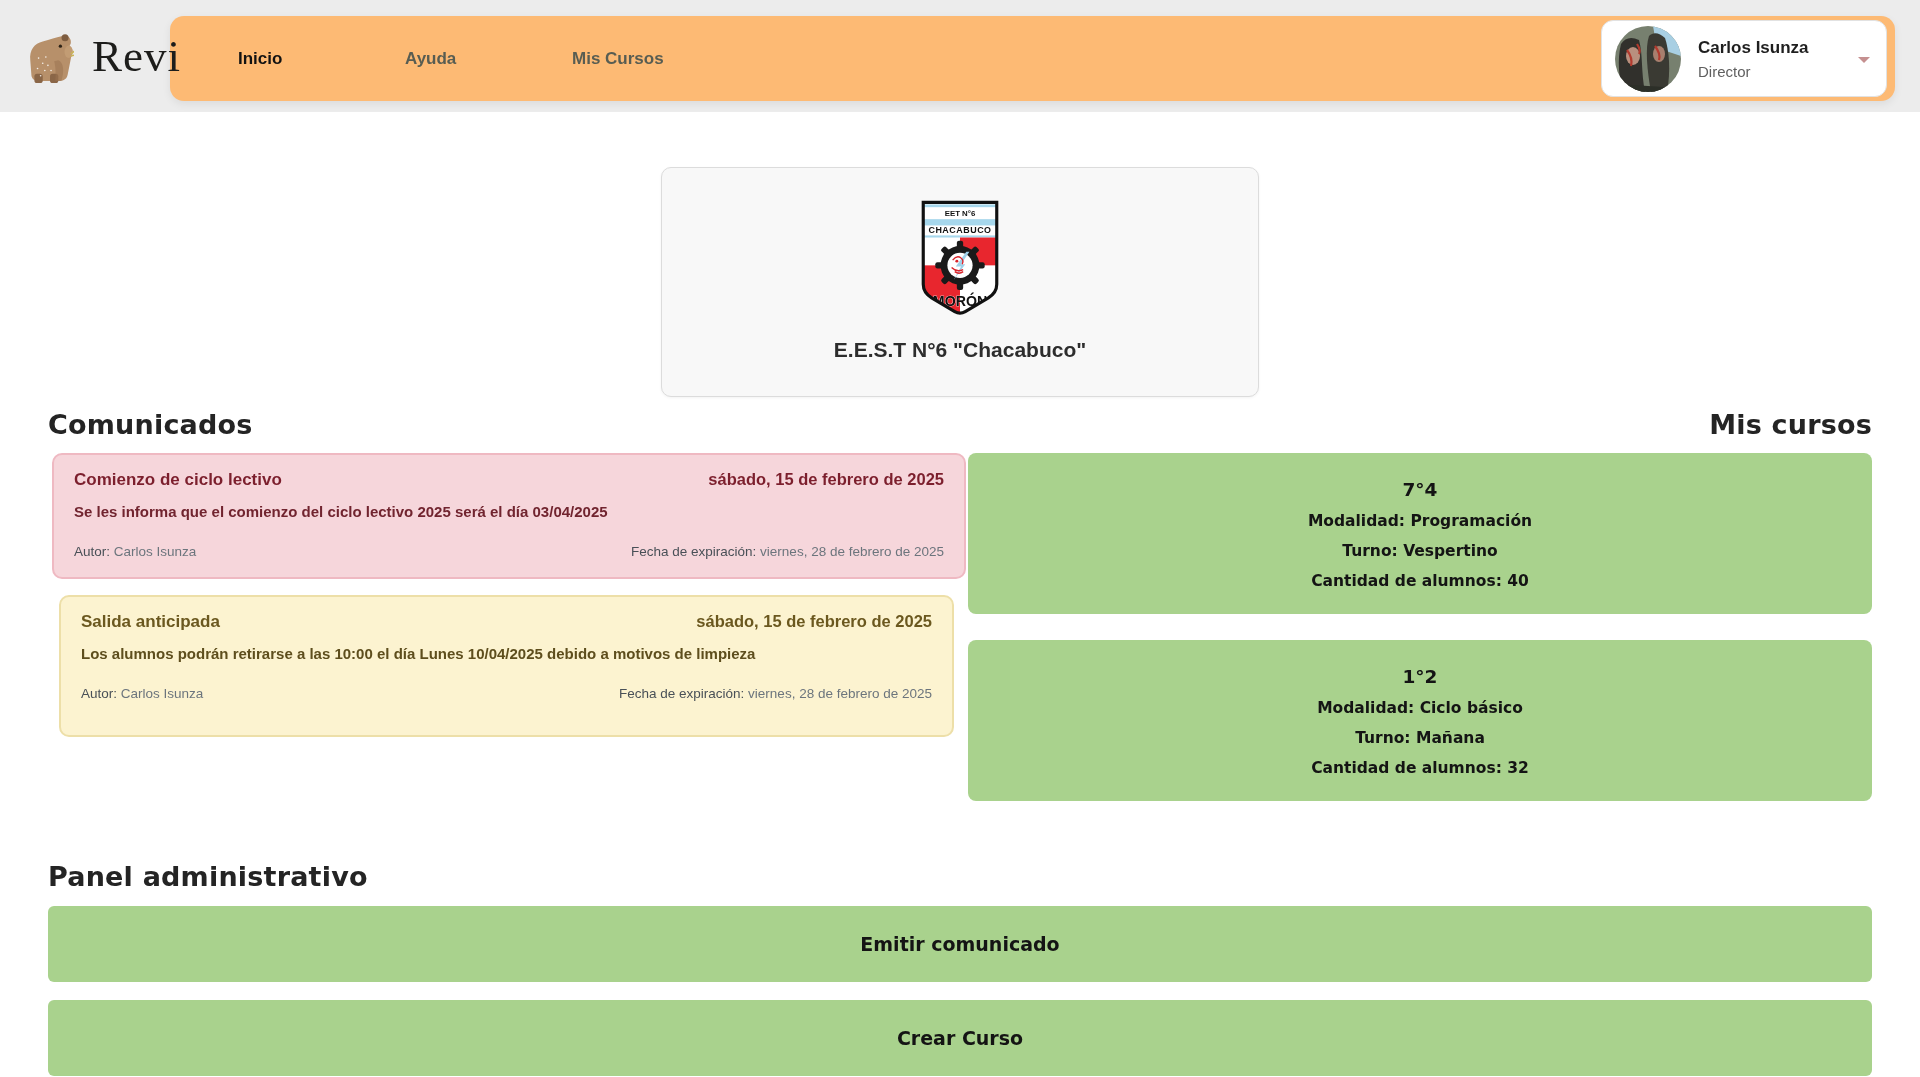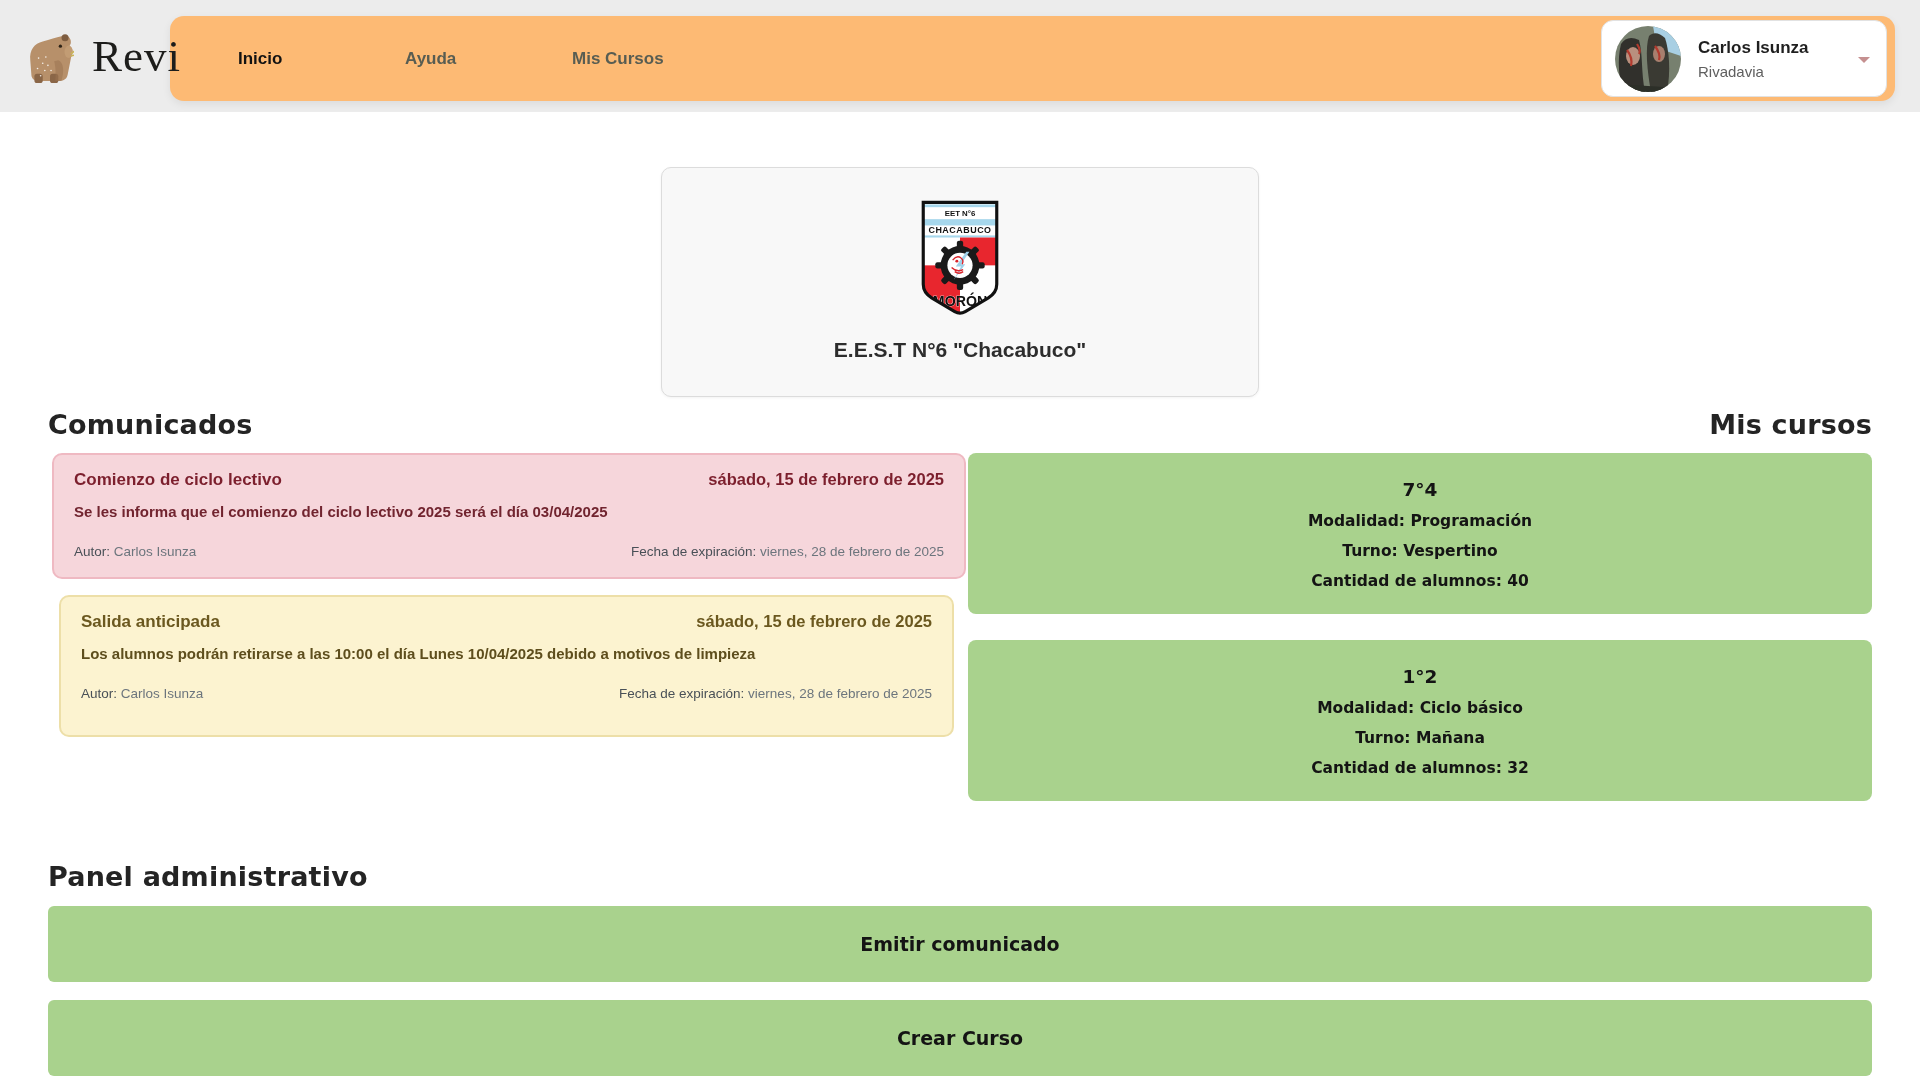--- a/index.html
+++ b/index.html
@@ -138,21 +138,21 @@
           <path d="M6 18 C2 34 4 52 8 66 L30 66 C26 46 28 28 24 14 C16 10 10 12 6 18 Z" fill="#31302c"></path>
           <path d="M34 10 C30 22 32 44 36 66 L52 66 C56 44 54 24 50 12 C44 6 38 6 34 10 Z" fill="#3a3a33"></path>
           <ellipse cx="18" cy="30" rx="7" ry="9" fill="#b98f7e"></ellipse>
           <ellipse cx="44" cy="28" rx="6" ry="8" fill="#a87f6e"></ellipse>
           <path d="M12 24 q6 8 4 16 M40 20 q6 8 4 14 M22 18 q4 6 2 10" stroke="#b23a2e" stroke-width="2.2" fill="none"></path>
           <path d="M0 58 L66 62 L66 66 L0 66 Z" fill="#2c2f28"></path>
         </svg>
       </div>
       <div>
         <div class="uname">Carlos Isunza</div>
-        <div class="urole">Rivadavia</div>
+        <div class="urole">Director</div>
       </div>
       <span class="caret"></span>
     </div>
   </div>
 </div>
 
 <div class="school-card">
   <svg class="crest" viewBox="0 0 80 114">
     <defs>
       <clipPath id="shieldClip">

